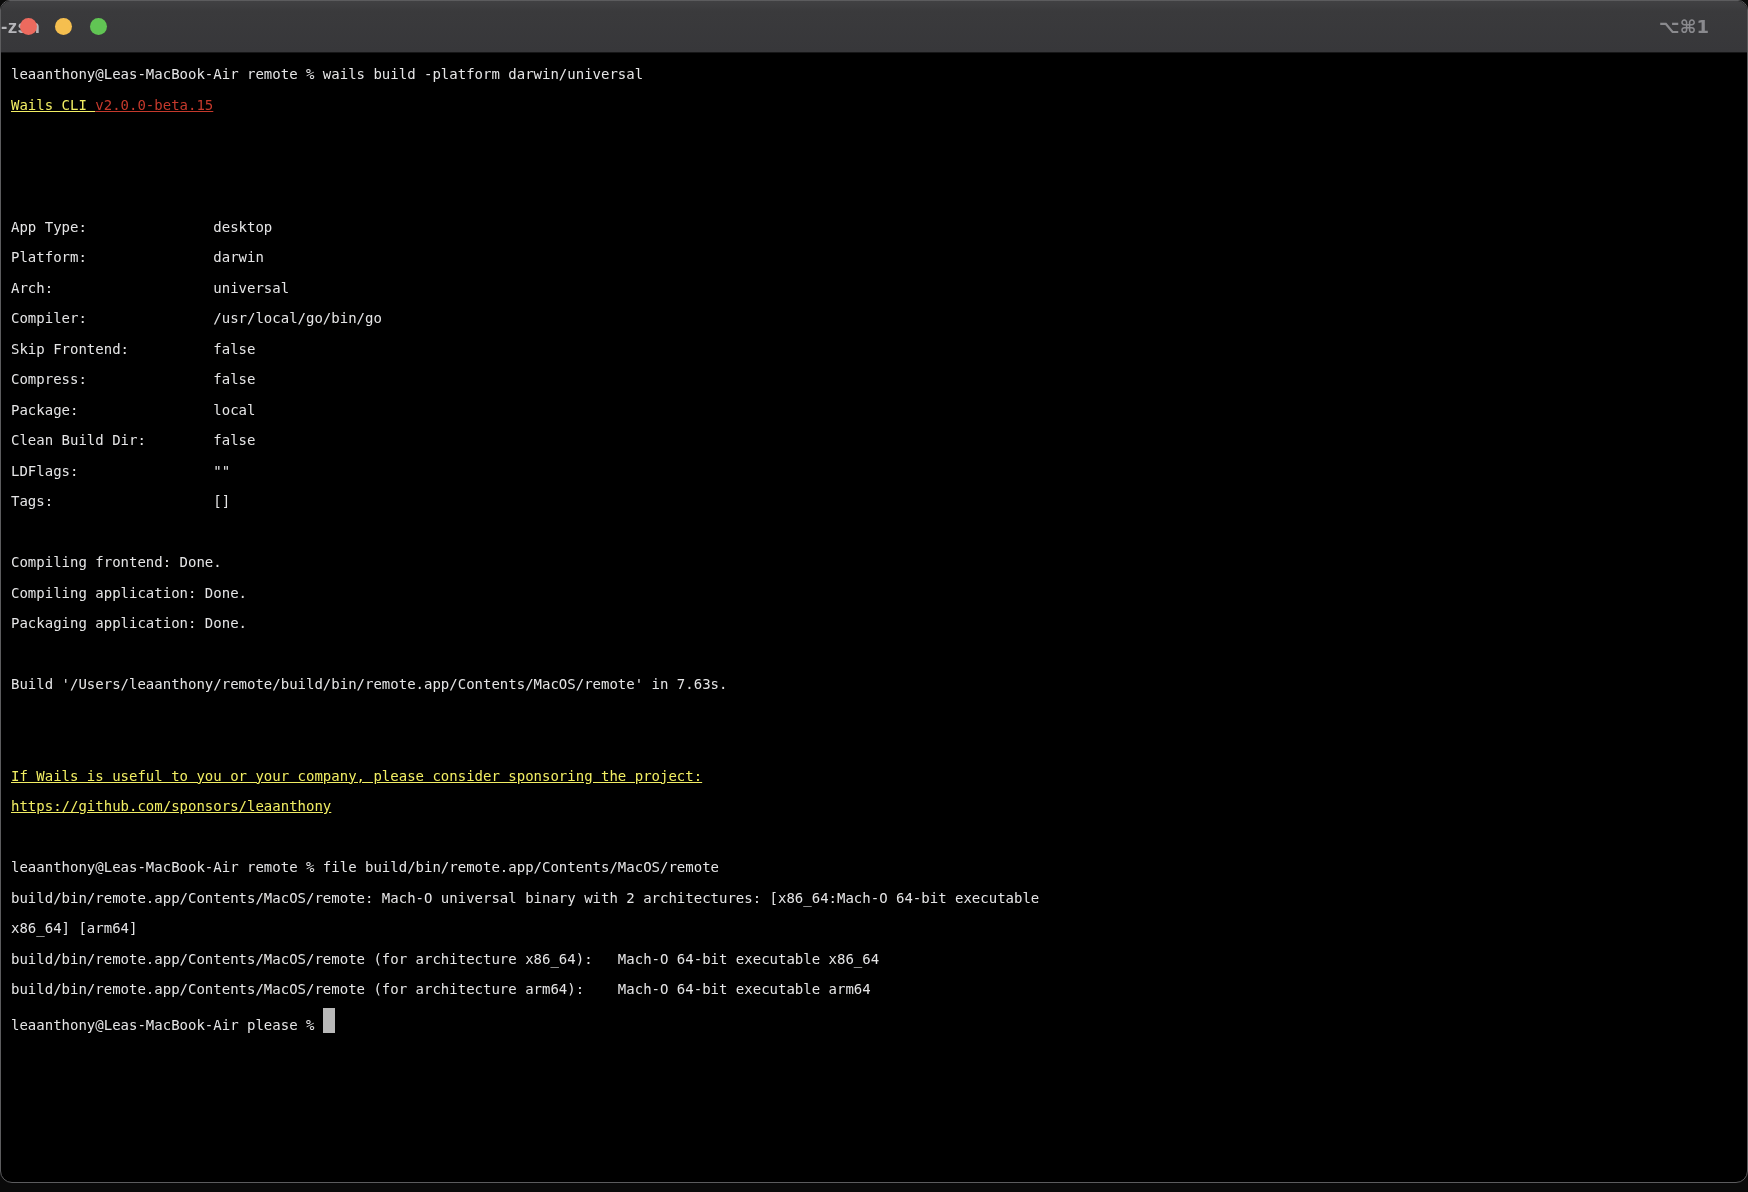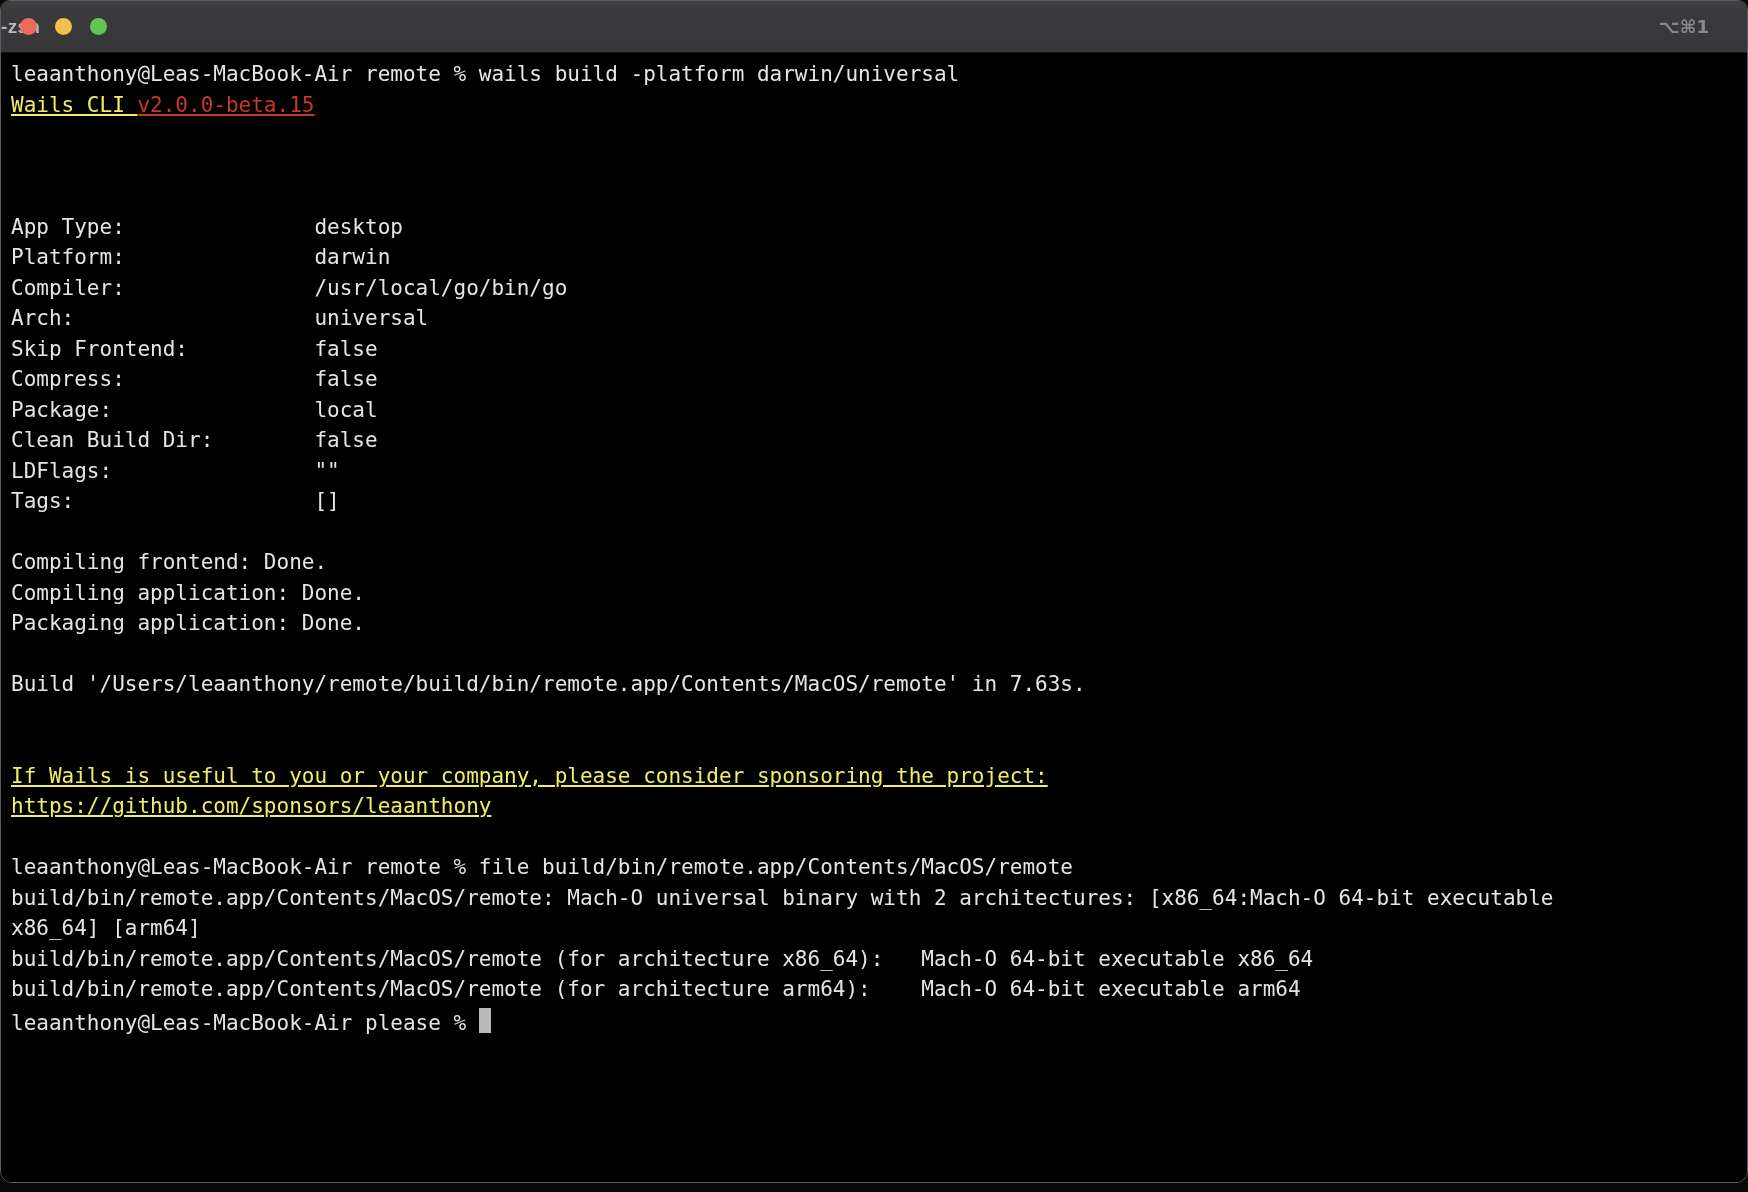--- a/index.html
+++ b/index.html
@@ -74,22 +74,23 @@
     font-family: "DejaVu Sans", sans-serif;
     font-weight: bold;
     font-size: 18px;
     color: var(--shortcut-text);
   }
   .content {
     background: var(--background);
     padding: 6px 10px 0 10px;
     height: 1130px;
     color: var(--text);
-    font-size: 21px;
+    font-size: 14px;
     line-height: 30.5px;
+    border-radius: 22px;
   }
   .term-line {
     white-space: pre;
     height: 30.5px;
   }
   .c-yellow { color: var(--yellow); text-decoration: underline; }
   .c-red    { color: var(--red); text-decoration: underline; }
   .cursor {
     display: inline-block;
     width: 12.4px;
@@ -128,22 +129,22 @@
     <div class="shortcut">⌥⌘1</div>
   </div>
   <div class="content">
       <div class="term-line"><span>leaanthony@Leas-MacBook-Air remote % wails build -platform darwin/universal</span></div>
       <div class="term-line"><span class="c-yellow">Wails CLI </span><span class="c-red">v2.0.0-beta.15</span></div>
       <div class="term-line">&nbsp;</div>
       <div class="term-line">&nbsp;</div>
       <div class="term-line">&nbsp;</div>
       <div class="term-line"><span>App Type:               desktop</span></div>
       <div class="term-line"><span>Platform:               darwin</span></div>
+      <div class="term-line"><span>Arch:                   universal</span></div>
       <div class="term-line"><span>Compiler:               /usr/local/go/bin/go</span></div>
-      <div class="term-line"><span>Arch:                   universal</span></div>
       <div class="term-line"><span>Skip Frontend:          false</span></div>
       <div class="term-line"><span>Compress:               false</span></div>
       <div class="term-line"><span>Package:                local</span></div>
       <div class="term-line"><span>Clean Build Dir:        false</span></div>
       <div class="term-line"><span>LDFlags:                ""</span></div>
       <div class="term-line"><span>Tags:                   []</span></div>
       <div class="term-line">&nbsp;</div>
       <div class="term-line"><span>Compiling frontend: Done.</span></div>
       <div class="term-line"><span>Compiling application: Done.</span></div>
       <div class="term-line"><span>Packaging application: Done.</span></div>

